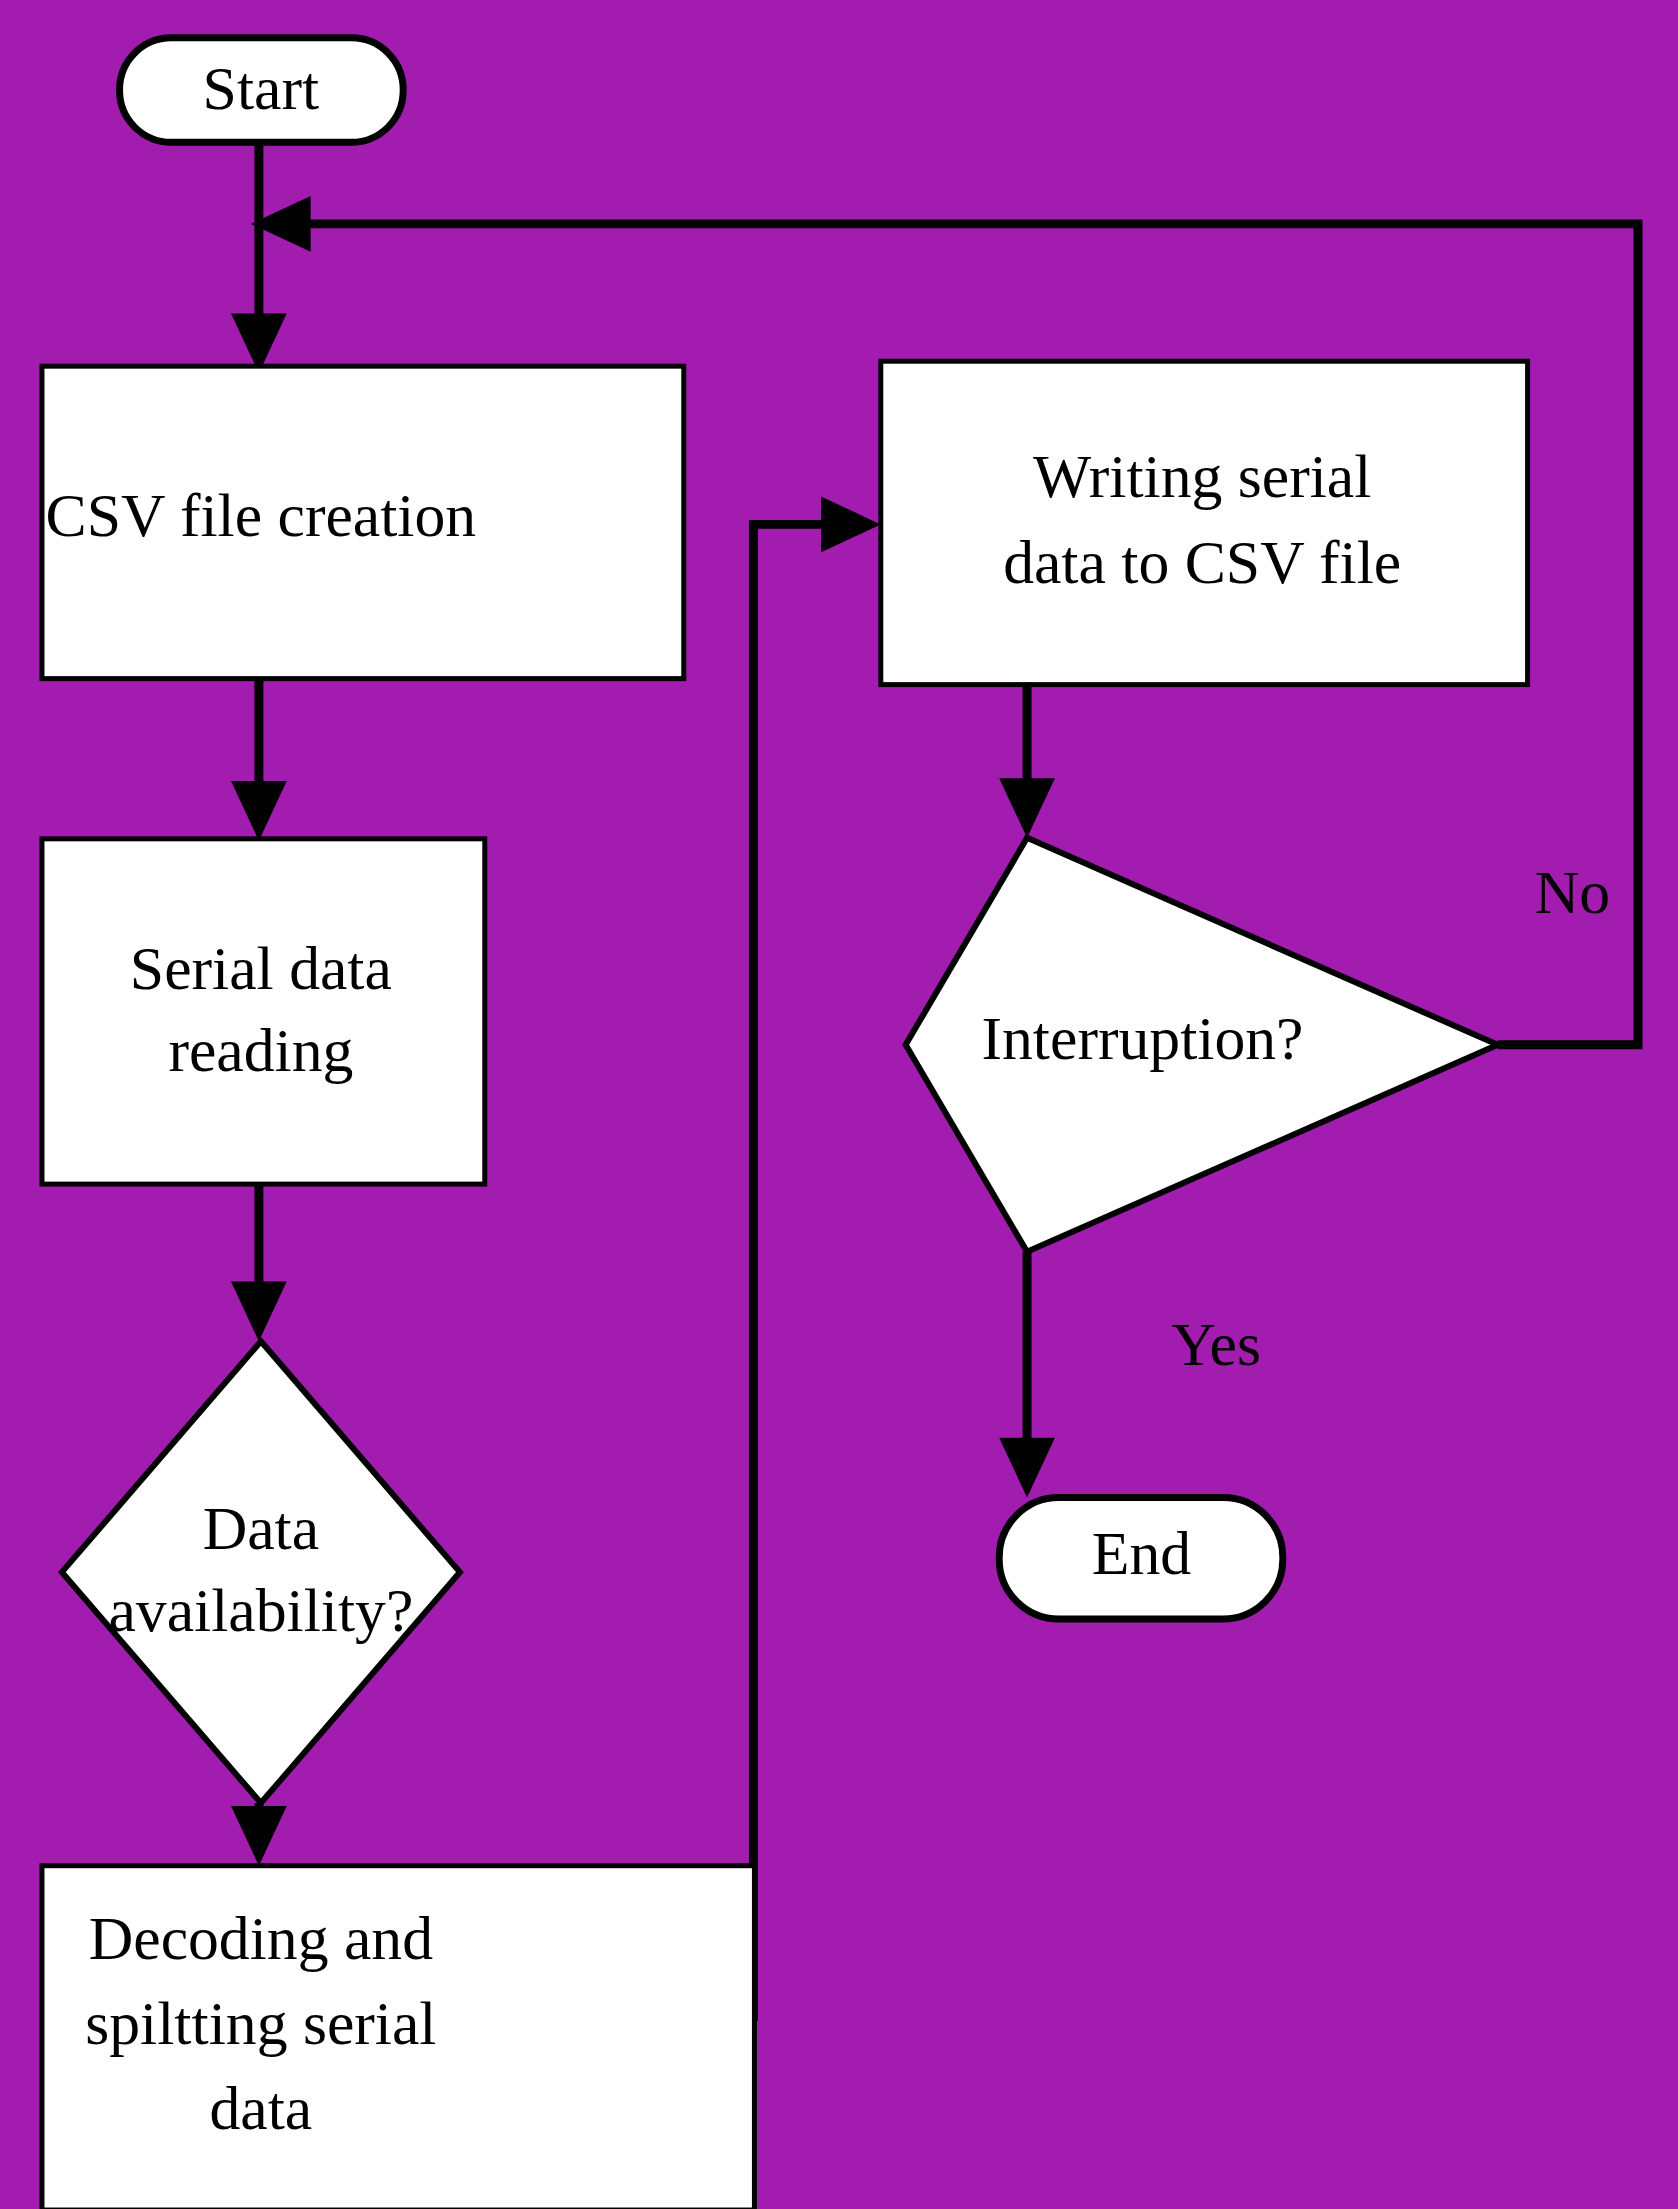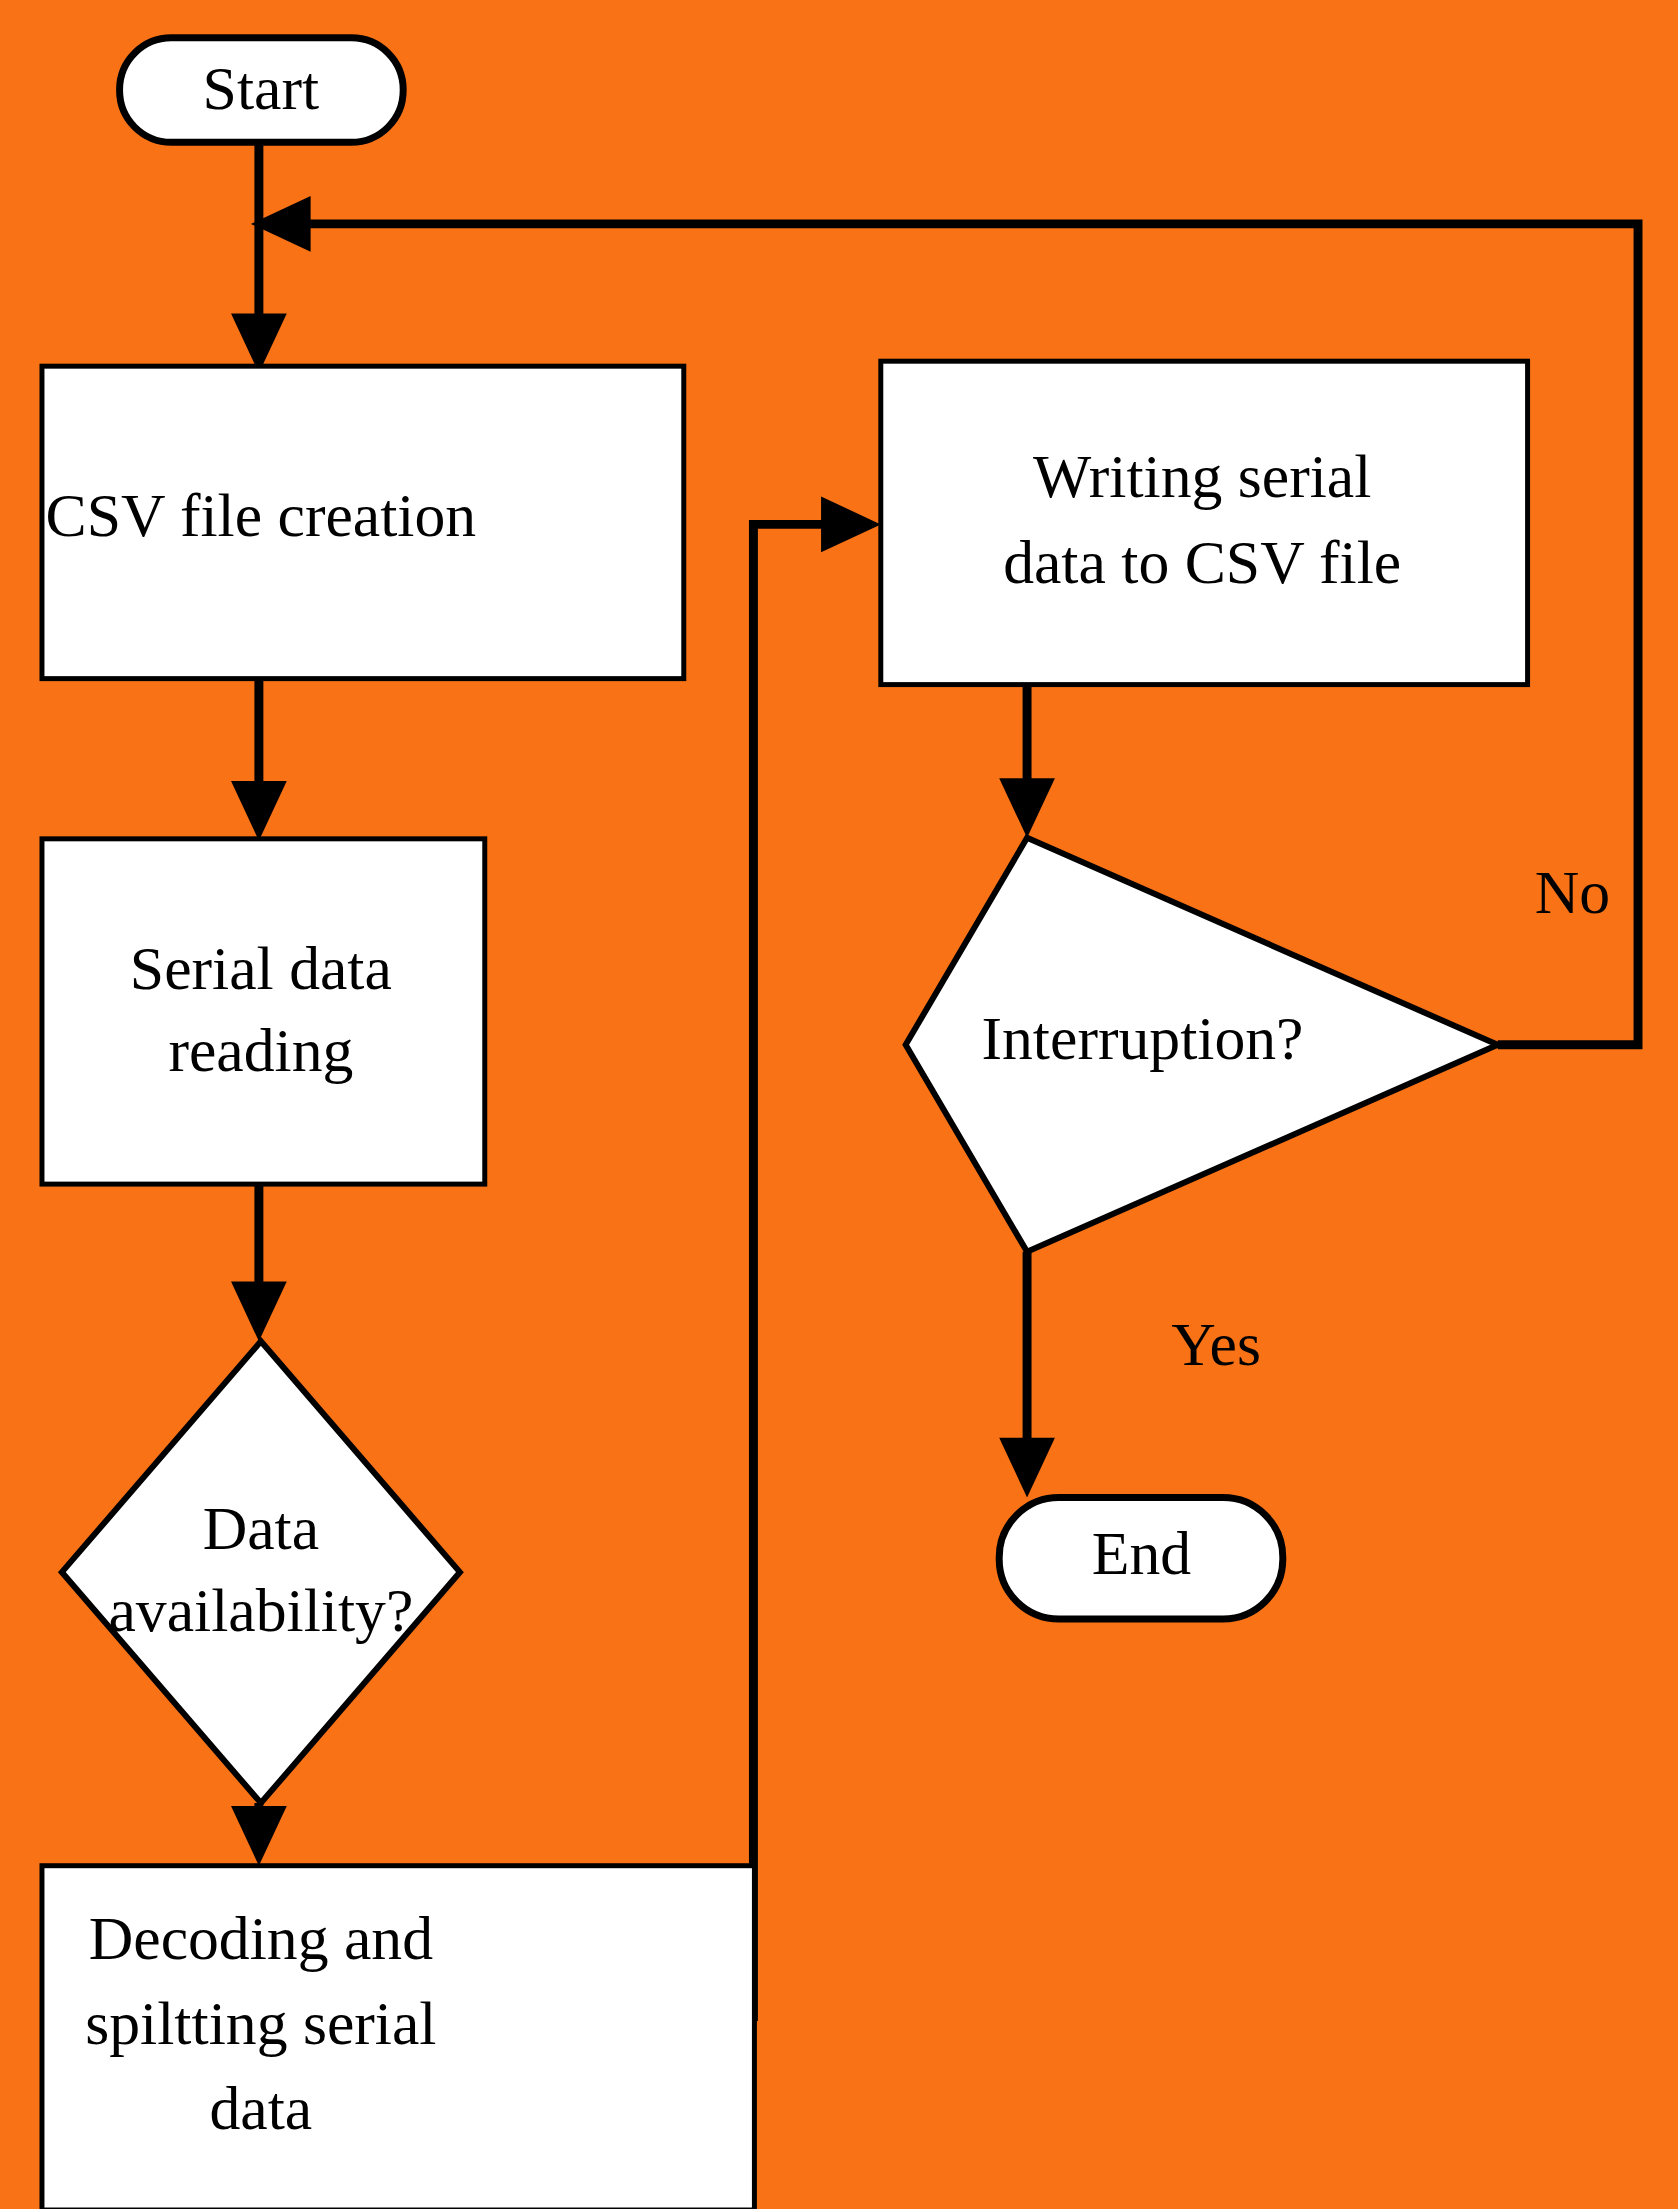--- a/index.html
+++ b/index.html
@@ -7,21 +7,21 @@
     padding: 0;
     background: #ffffff;
   }
   body {
     font-family: "Liberation Serif", "DejaVu Serif", serif;
   }
   #flowchart-root {
     position: relative;
     width: 1679px;
     height: 2210px;
-    background: #f97316;
+    background: #a21caf;
     overflow: hidden;
   }
   svg.diagram {
     display: block;
     width: 1679px;
     height: 2210px;
   }
   .node-shape {
     fill: #ffffff;
     stroke: #000000;

